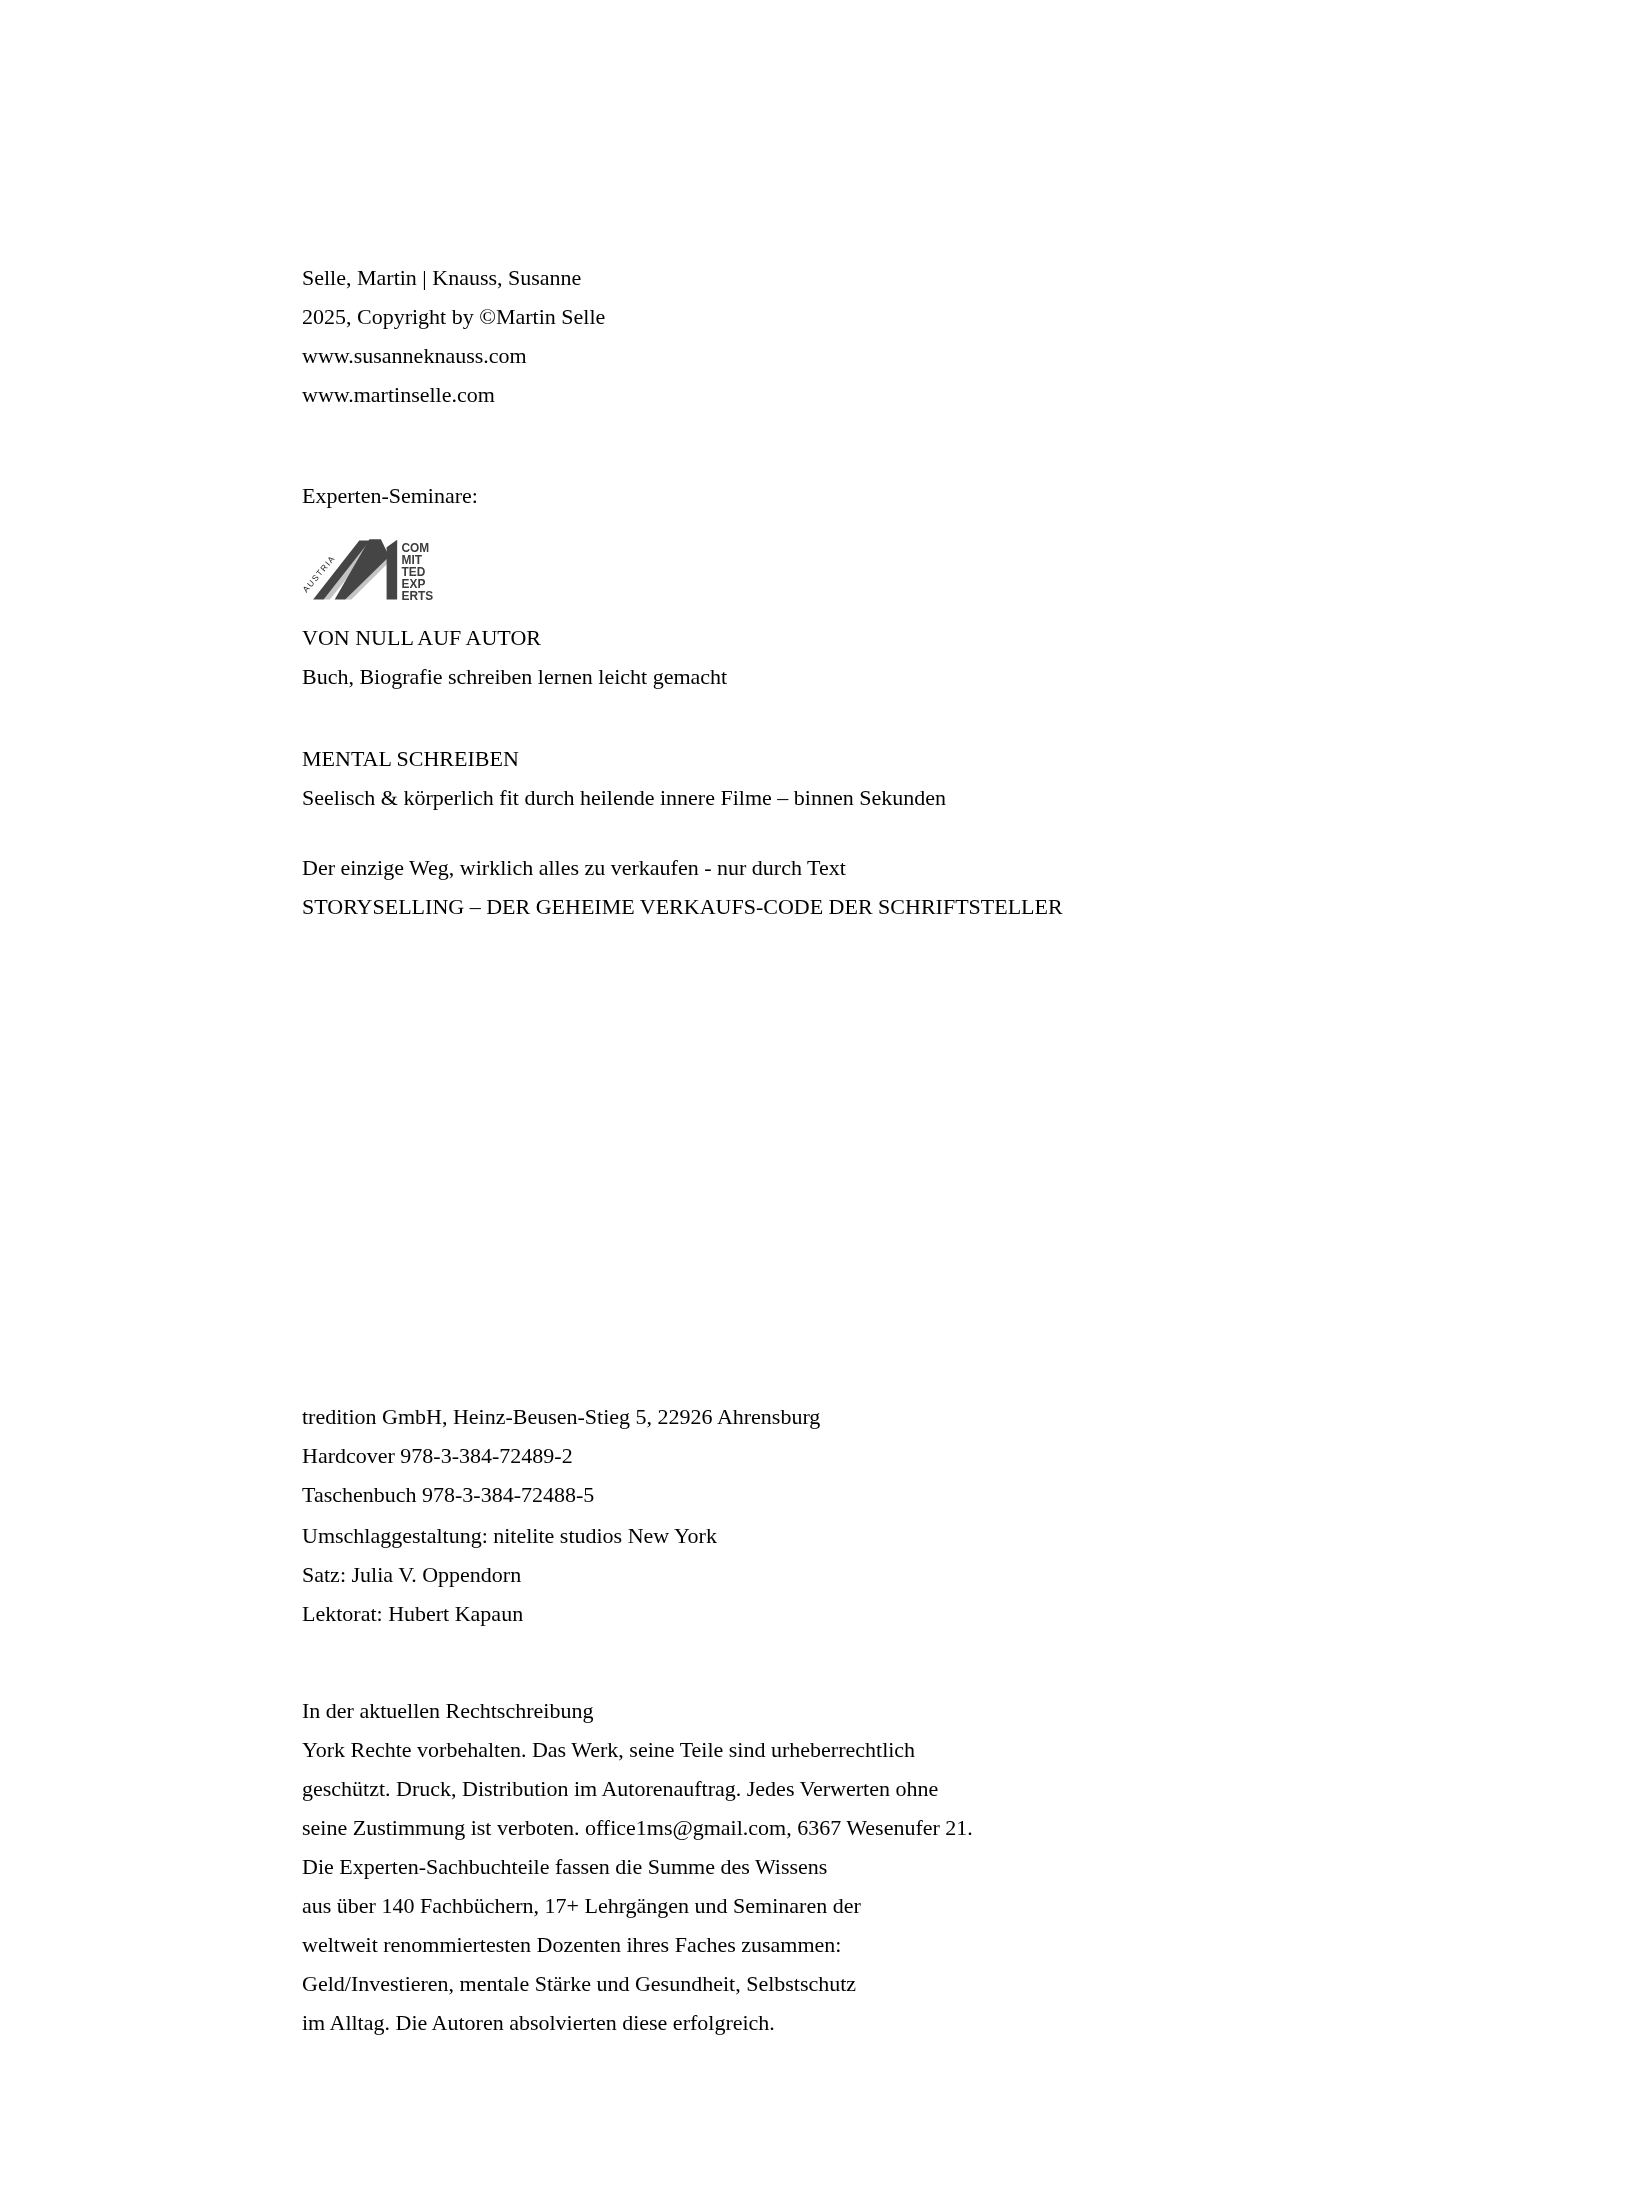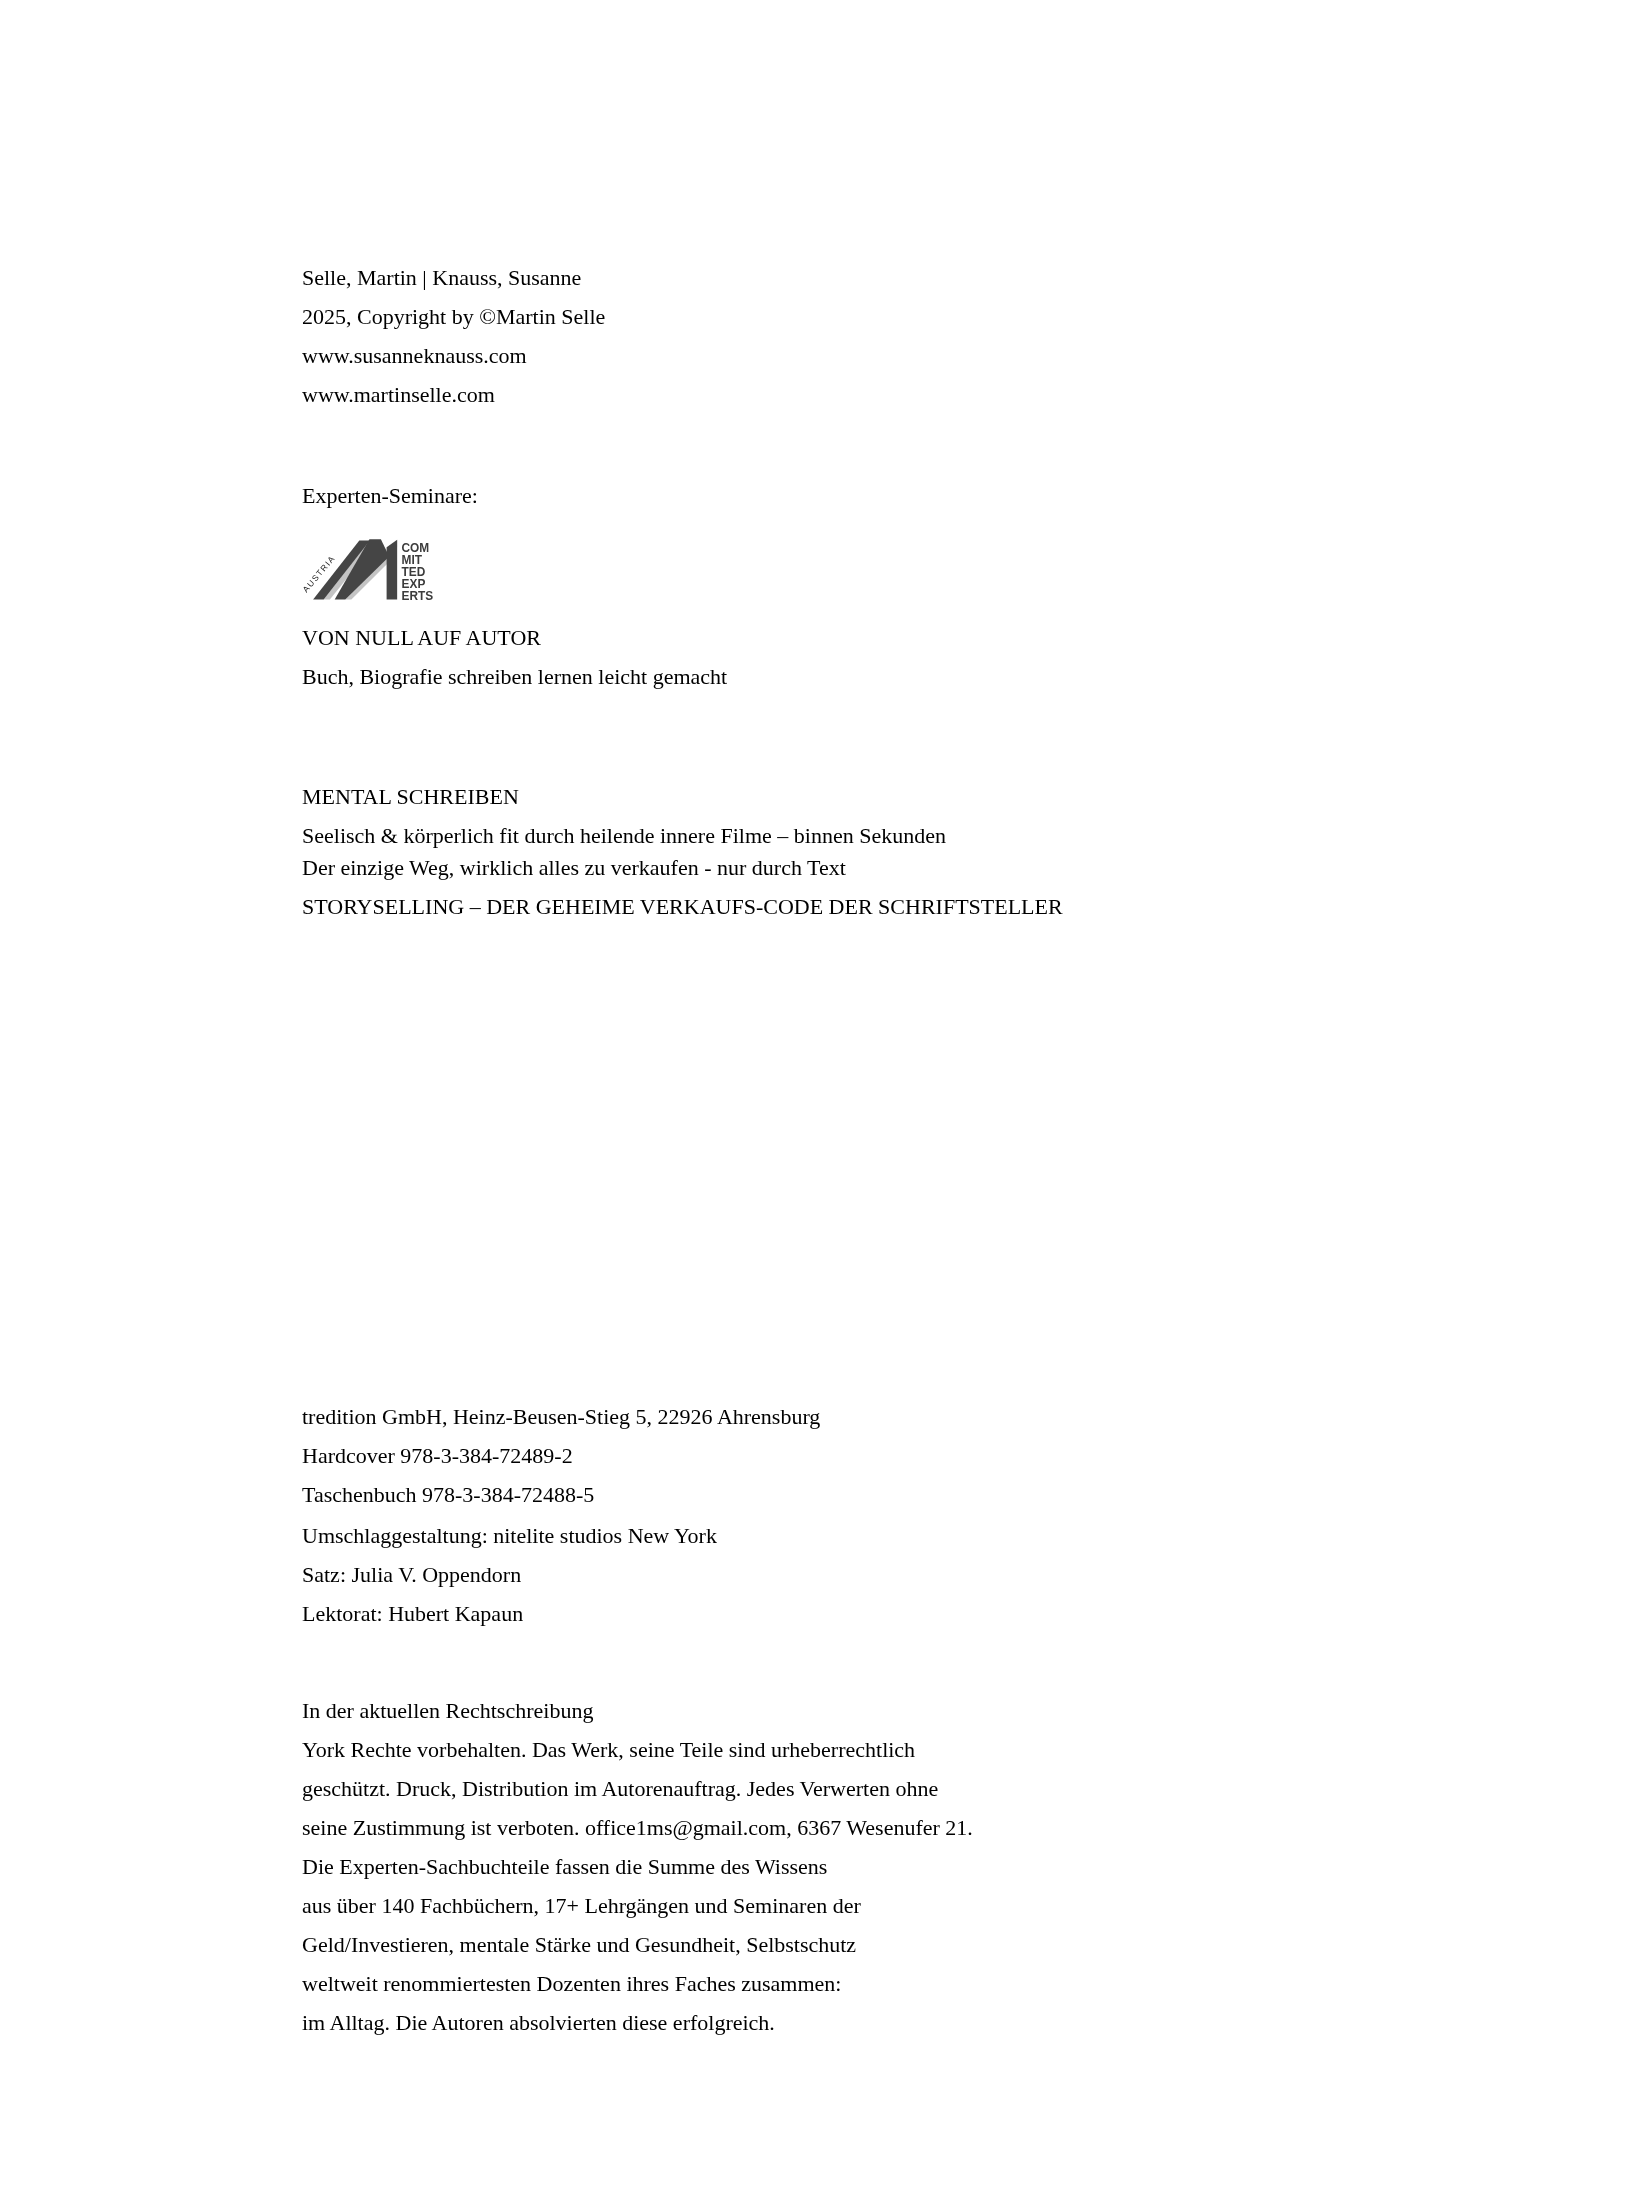--- a/index.html
+++ b/index.html
@@ -61,21 +61,21 @@
       <text x="224" y="115" font-family="Liberation Sans, sans-serif" font-size="27" font-weight="bold" fill="#3c3c3c">EXP</text>
       <text x="224" y="142" font-family="Liberation Sans, sans-serif" font-size="27" font-weight="bold" fill="#3c3c3c">ERTS</text>
     </svg>
   </div>
 
   <div class="tblock" style="top:618px">
     <div class="line">VON NULL AUF AUTOR</div>
     <div class="line">Buch, Biografie schreiben lernen leicht gemacht</div>
   </div>
 
-  <div class="tblock" style="top:777px">
+  <div class="tblock" style="top:739px">
     <div class="line">MENTAL SCHREIBEN</div>
     <div class="line">Seelisch &amp; körperlich fit durch heilende innere Filme – binnen Sekunden</div>
   </div>
 
   <div class="tblock" style="top:848px">
     <div class="line">Der einzige Weg, wirklich alles zu verkaufen - nur durch Text</div>
     <div class="line">STORYSELLING – DER GEHEIME VERKAUFS-CODE DER SCHRIFTSTELLER</div>
   </div>
 
   <div class="tblock" style="top:1397px">
@@ -90,19 +90,19 @@
     <div class="line">Lektorat: Hubert Kapaun</div>
   </div>
 
   <div class="tblock" style="top:1691px">
     <div class="line">In der aktuellen Rechtschreibung</div>
     <div class="line">York Rechte vorbehalten. Das Werk, seine Teile sind urheberrechtlich</div>
     <div class="line">geschützt. Druck, Distribution im Autorenauftrag. Jedes Verwerten ohne</div>
     <div class="line">seine Zustimmung ist verboten. office1ms@gmail.com, 6367 Wesenufer 21.</div>
     <div class="line">Die Experten-Sachbuchteile fassen die Summe des Wissens</div>
     <div class="line">aus über 140 Fachbüchern, 17+ Lehrgängen und Seminaren der</div>
+    <div class="line">weltweit renommiertesten Dozenten ihres Faches zusammen:</div>
     <div class="line">Geld/Investieren, mentale Stärke und Gesundheit, Selbstschutz</div>
-    <div class="line">weltweit renommiertesten Dozenten ihres Faches zusammen:</div>
     <div class="line">im Alltag. Die Autoren absolvierten diese erfolgreich.</div>
   </div>
 
 </div>
 
 
 </body></html>

